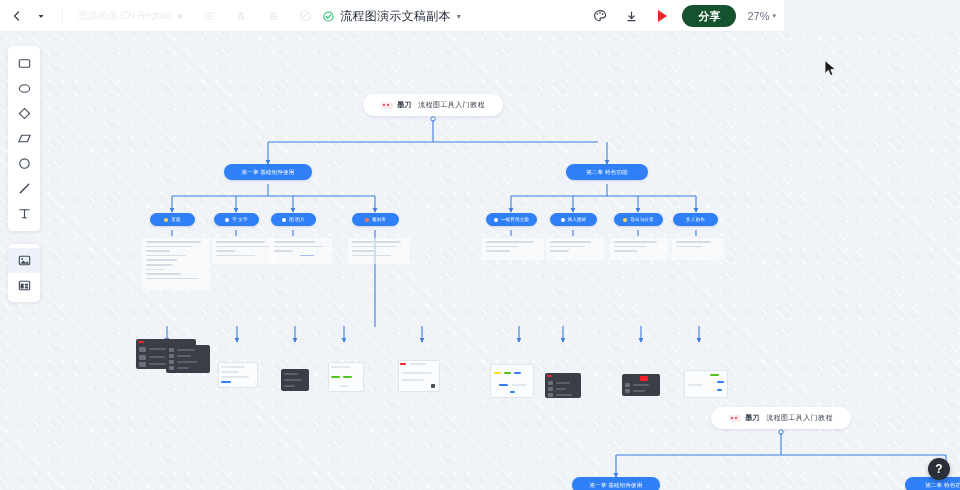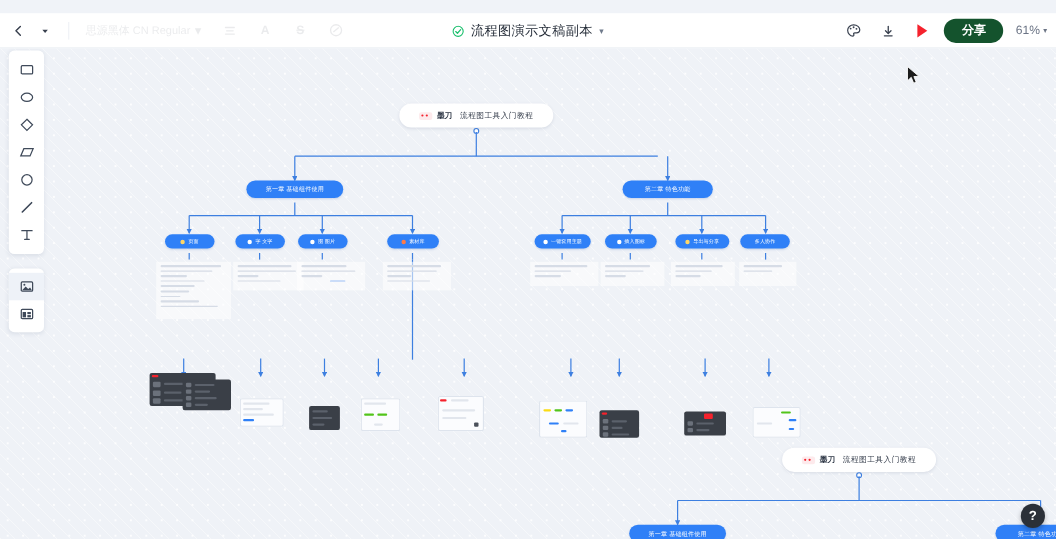--- a/index.html
+++ b/index.html
@@ -7,21 +7,21 @@
   body {
     font-family: "Liberation Sans", "DejaVu Sans", sans-serif;
     background: #f0f3f8;
     color: #3d4757;
     -webkit-font-smoothing: antialiased;
   }
   .app { position: relative; width: 960px; height: 490px; overflow: hidden; }
 
   
   .topbar {
-    position: absolute; top: 12px; left: 0; width: 960px; height: 32px;
+    position: absolute; top: 0; left: 0; width: 784px; height: 32px;
     background: #ffffff; display: flex; align-items: center;
     border-bottom: 1px solid #eceff4; z-index: 40;
   }
   .tb-left { display: flex; align-items: center; padding-left: 6px; gap: 2px; }
   .icon-btn {
     width: 22px; height: 22px; border-radius: 4px; display: flex;
     align-items: center; justify-content: center; cursor: pointer;
     color: #4a5362;
   }
   .chev { font-size: 12px; line-height: 1; }
@@ -228,21 +228,21 @@
             <path d="M4 6 L6.5 8.5 L9 6"></path>
             <line x1="3" y1="10.6" x2="10" y2="10.6"></line>
           </g>
         </svg>
       </div>
       <div class="icon-btn">
         <span class="play-tri"></span>
       </div>
       <div class="share-btn">分享</div>
       <div class="zoom-ctl">
-        <span>61%</span>
+        <span>27%</span>
         <span class="zoom-caret">▾</span>
       </div>
     </div>
   </div>
 
   <div class="canvas">
 
     <svg class="svg-layer">
       <defs>
         <marker id="arw" markerWidth="5" markerHeight="5" refX="3.6" refY="2.2" orient="auto">

